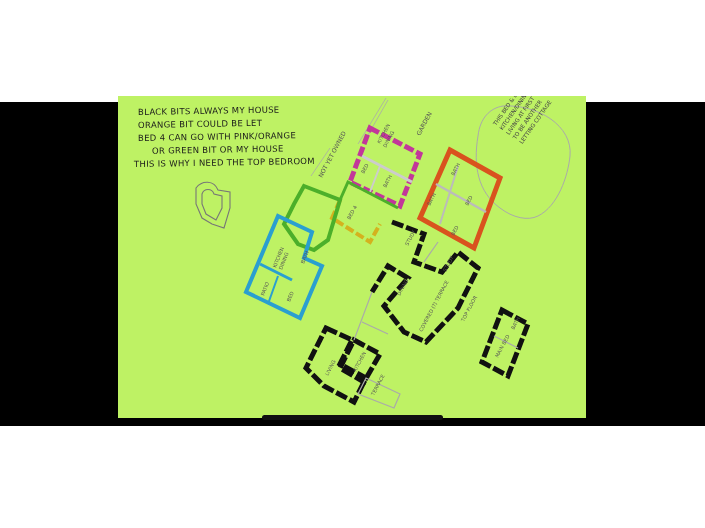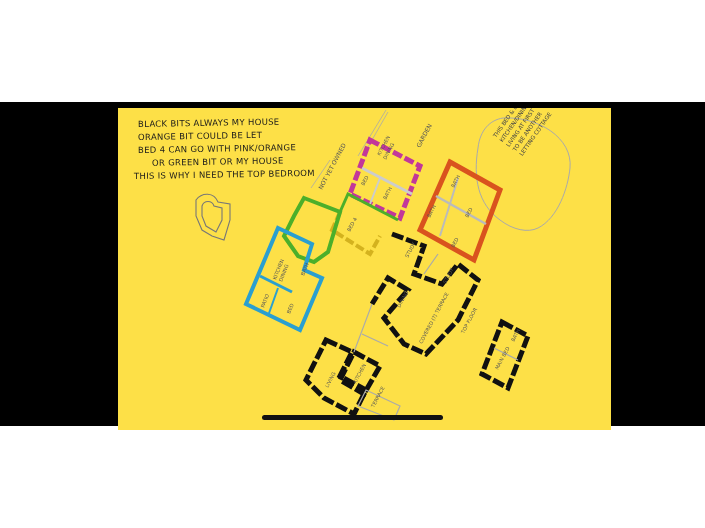--- a/index.html
+++ b/index.html
@@ -4,23 +4,22 @@
 <style>
   html, body { margin: 0; padding: 0; }
   body {
     width: 705px; height: 528px; background: #ffffff; position: relative; overflow: hidden;
     font-family: "DejaVu Sans", sans-serif;
   }
   .viewer-band {
     position: absolute; left: 0; top: 102px; width: 705px; height: 324px; background: #000000;
   }
   .sketch {
-    position: absolute; left: 118px; top: 108px; width: 468px; height: 322px; background: #fde047;
+    position: absolute; left: 118px; top: 96px; width: 468px; height: 322px; background: #bef264;
     overflow: hidden;
-    padding-left: 25px;
   }
   .sketch svg { position: absolute; left: 0; top: 0; }
   .home-indicator {
     position: absolute; left: 262px; top: 415px; width: 181px; height: 5px; border-radius: 3px; background: #111111;
   }
   .note-lines { position: absolute; left: 20px; top: 10px; }
   .note-line {
     font-family: "DejaVu Sans", sans-serif; font-size: 8.5px; letter-spacing: 0.3px; color: #1a1a1a;
     line-height: 13px; white-space: nowrap; transform: rotate(-1deg); transform-origin: left center;
   }

